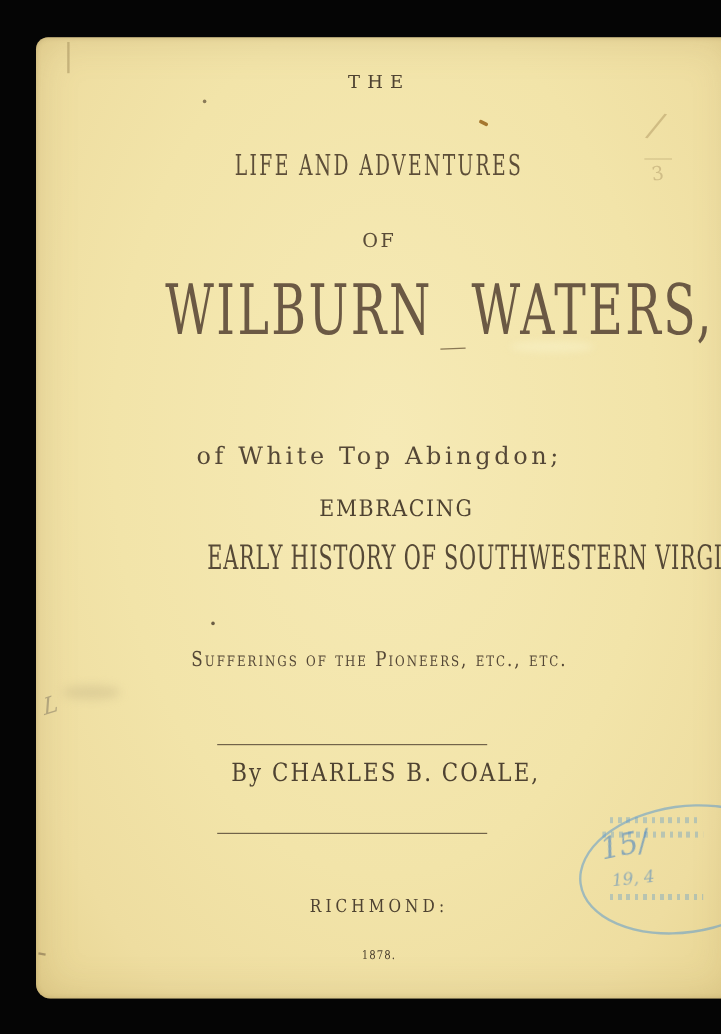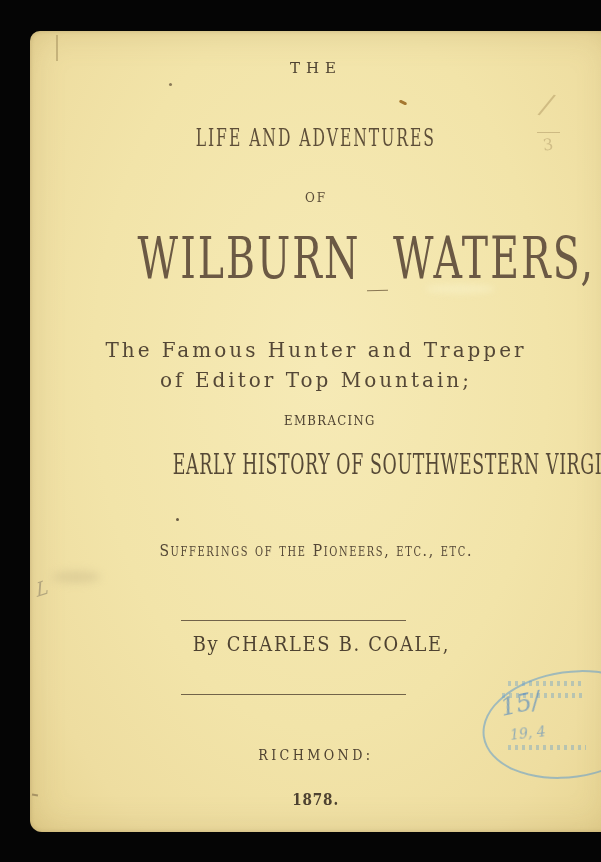--- a/index.html
+++ b/index.html
@@ -29,39 +29,39 @@
     text-align: center;
     color: #4e4231;
     white-space: nowrap;
     line-height: 1.15;
   }
   .cond { display: inline-block; transform-origin: 50% 50%; white-space: nowrap; }
 
   .pretitle        { top: 29px;  font-size: 15px; letter-spacing: 6px; }
   .series-title    { top: 94px;  font-size: 24px; color: #5d4e38; }
   .series-title .cond { transform: scaleX(0.65); letter-spacing: 3px; }
-  .of-label        { top: 161px; font-size: 12px; letter-spacing: 2px; color: #5a4c38; }
+  .of-label        { top: 161px; font-size: 16px; letter-spacing: 2px; color: #5a4c38; }
   .main-title      { top: 194px; font-size: 58px; color: #6b5944; }
   .main-title .cond{ transform: scaleX(0.68); letter-spacing: 3px; word-spacing: 26px; }
   .subtitle        { top: 304px; font-size: 20px; letter-spacing: 3px; line-height: 30px; color: #544736; }
-  .embracing       { top: 383px; font-size: 13px; padding-left: 28px; }
+  .embracing       { top: 383px; font-size: 19px; padding-left: 28px; }
   .embracing .cond { transform: scaleX(0.9); letter-spacing: 1.5px; }
   .secondary-title { top: 418px; font-size: 28px; color: #564936; }
   .secondary-title .cond { transform: scaleX(0.62); letter-spacing: 1px; }
   .tertiary-title  { top: 510px; font-size: 17px; font-variant: small-caps; color: #544736; }
   .tertiary-title .cond  { transform: scaleX(0.82); letter-spacing: 2px; }
   .byline          { top: 601px; font-size: 21px; padding-left: 10px; }
   .byline .cond    { transform: scaleX(0.85); letter-spacing: 2px; }
   .byline-credit   { top: 629px; font-size: 13px; font-variant: small-caps; font-weight: bold; color: #4a3f2f; }
   .byline-credit .cond { transform: scaleX(0.88); letter-spacing: 0.8px; }
   .imprint-city    { top: 716px; font-size: 15px; }
   .imprint-city .cond { transform: scaleX(0.85); letter-spacing: 4px; }
   .imprint-printer { top: 739px; font-size: 15px; }
   .imprint-printer .cond { transform: scaleX(0.85); letter-spacing: 0.5px; }
-  .imprint-year    { top: 760px; font-size: 16px; font-weight: bold; }
+  .imprint-year    { top: 760px; font-size: 10px; }
   .imprint-year .cond { transform: scaleX(0.85); letter-spacing: 1px; }
 
   .rule {
     position: absolute;
     left: 151px; width: 225px; height: 0;
     border-top: 1.6px solid #5a4c38;
     opacity: .85;
   }
   .rule-1 { top: 589px; }
   .rule-2 { top: 663px; }
@@ -198,22 +198,22 @@
     </div>
 
     <div class="tline main-title">
       <span class="cond">WILBURN WATERS,</span>
     </div>
 
     <div class="scratch-underline"></div>
     <div class="erasure-smudge"></div>
 
     <div class="tline subtitle">
-      <span>The Famous Hunter and Trapper</span><br>
-      <span>of Editor Top Mountain;</span>
+      <br>
+      <span>of White Top Abingdon;</span>
     </div>
 
     <div class="tline embracing">
       <span class="cond">EMBRACING</span>
     </div>
 
     <div class="tline secondary-title">
       <span class="cond">EARLY HISTORY OF SOUTHWESTERN VIRGINIA</span>
     </div>
 

